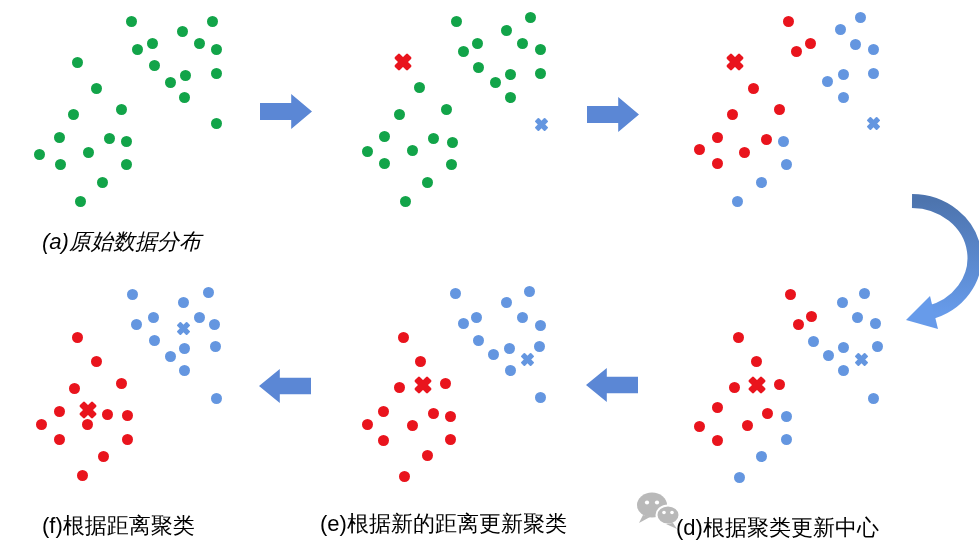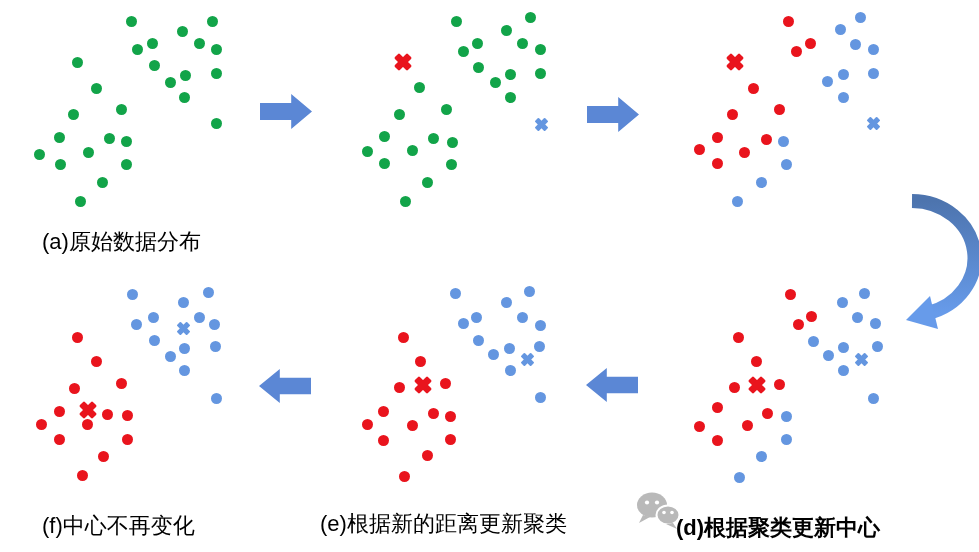--- a/index.html
+++ b/index.html
@@ -24,24 +24,24 @@
     font-size:25px;letter-spacing:2px;color:#c3c3c3;margin-left:8px;line-height:34px;
     white-space:nowrap;
   }
   .curve-svg{position:absolute;left:848px;top:184px;z-index:1;}
 </style>
 </head>
 <body>
 
 <div class="canvas">
 
-  <div class="caption" style="left:42px;top:227px;">(a)原始数据分布</div>
-  <div class="caption" style="left:676px;top:513px;font-weight:bold;">(d)根据聚类更新中心</div>
+  <div class="caption" style="left:42px;top:227px;font-style:italic;">(a)原始数据分布</div>
+  <div class="caption" style="left:676px;top:513px;">(d)根据聚类更新中心</div>
   <div class="caption" style="left:320px;top:509px;">(e)根据新的距离更新聚类</div>
-  <div class="caption" style="left:42px;top:511px;">(f)中心不再变化</div>
+  <div class="caption" style="left:42px;top:511px;">(f)根据距离聚类</div>
 
   <svg class="curve-svg" width="136" height="165" viewBox="0 0 136 165">
     <defs>
       <linearGradient id="curveGrad" x1="0" y1="0" x2="0" y2="1">
         <stop offset="0" stop-color="#4D74AE"></stop>
         <stop offset="1" stop-color="#679BEA"></stop>
       </linearGradient>
     </defs>
     <path d="M 64 17 A 63 57 0 0 1 80 129" fill="none" stroke="url(#curveGrad)" stroke-width="14"></path>
     <polygon points="58,136 82,112 90,145" fill="#679BEA"></polygon>

